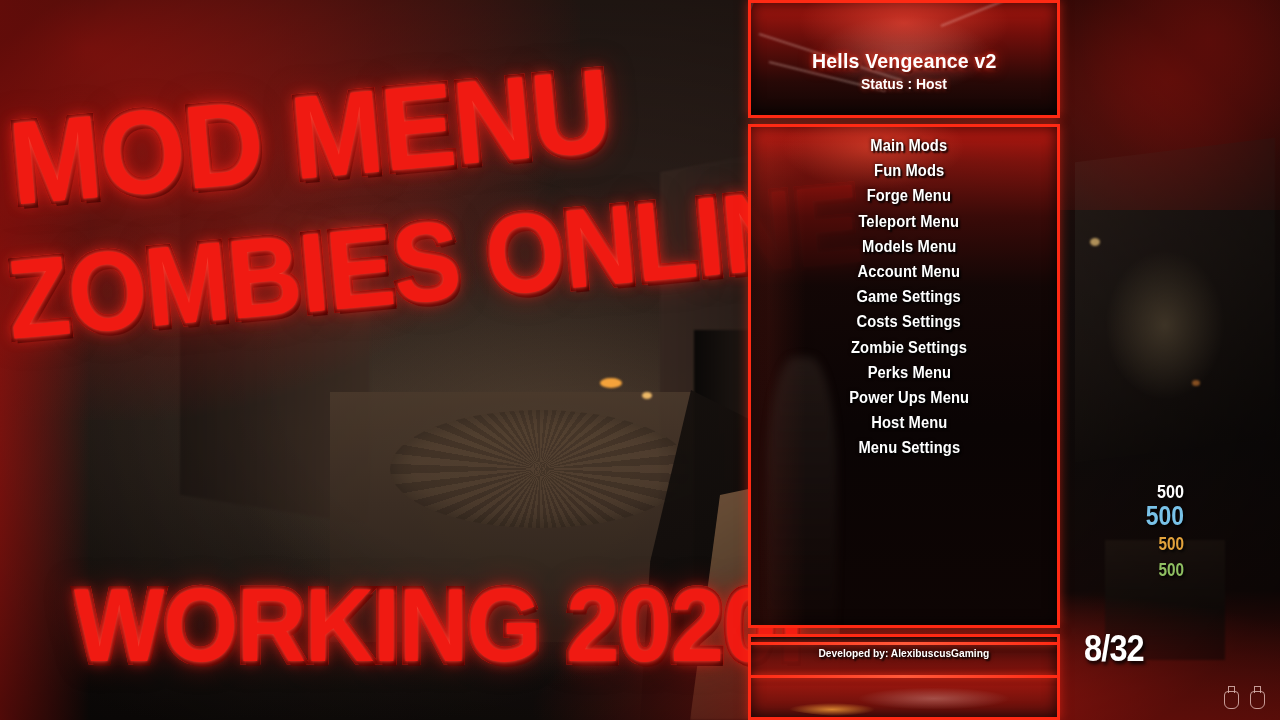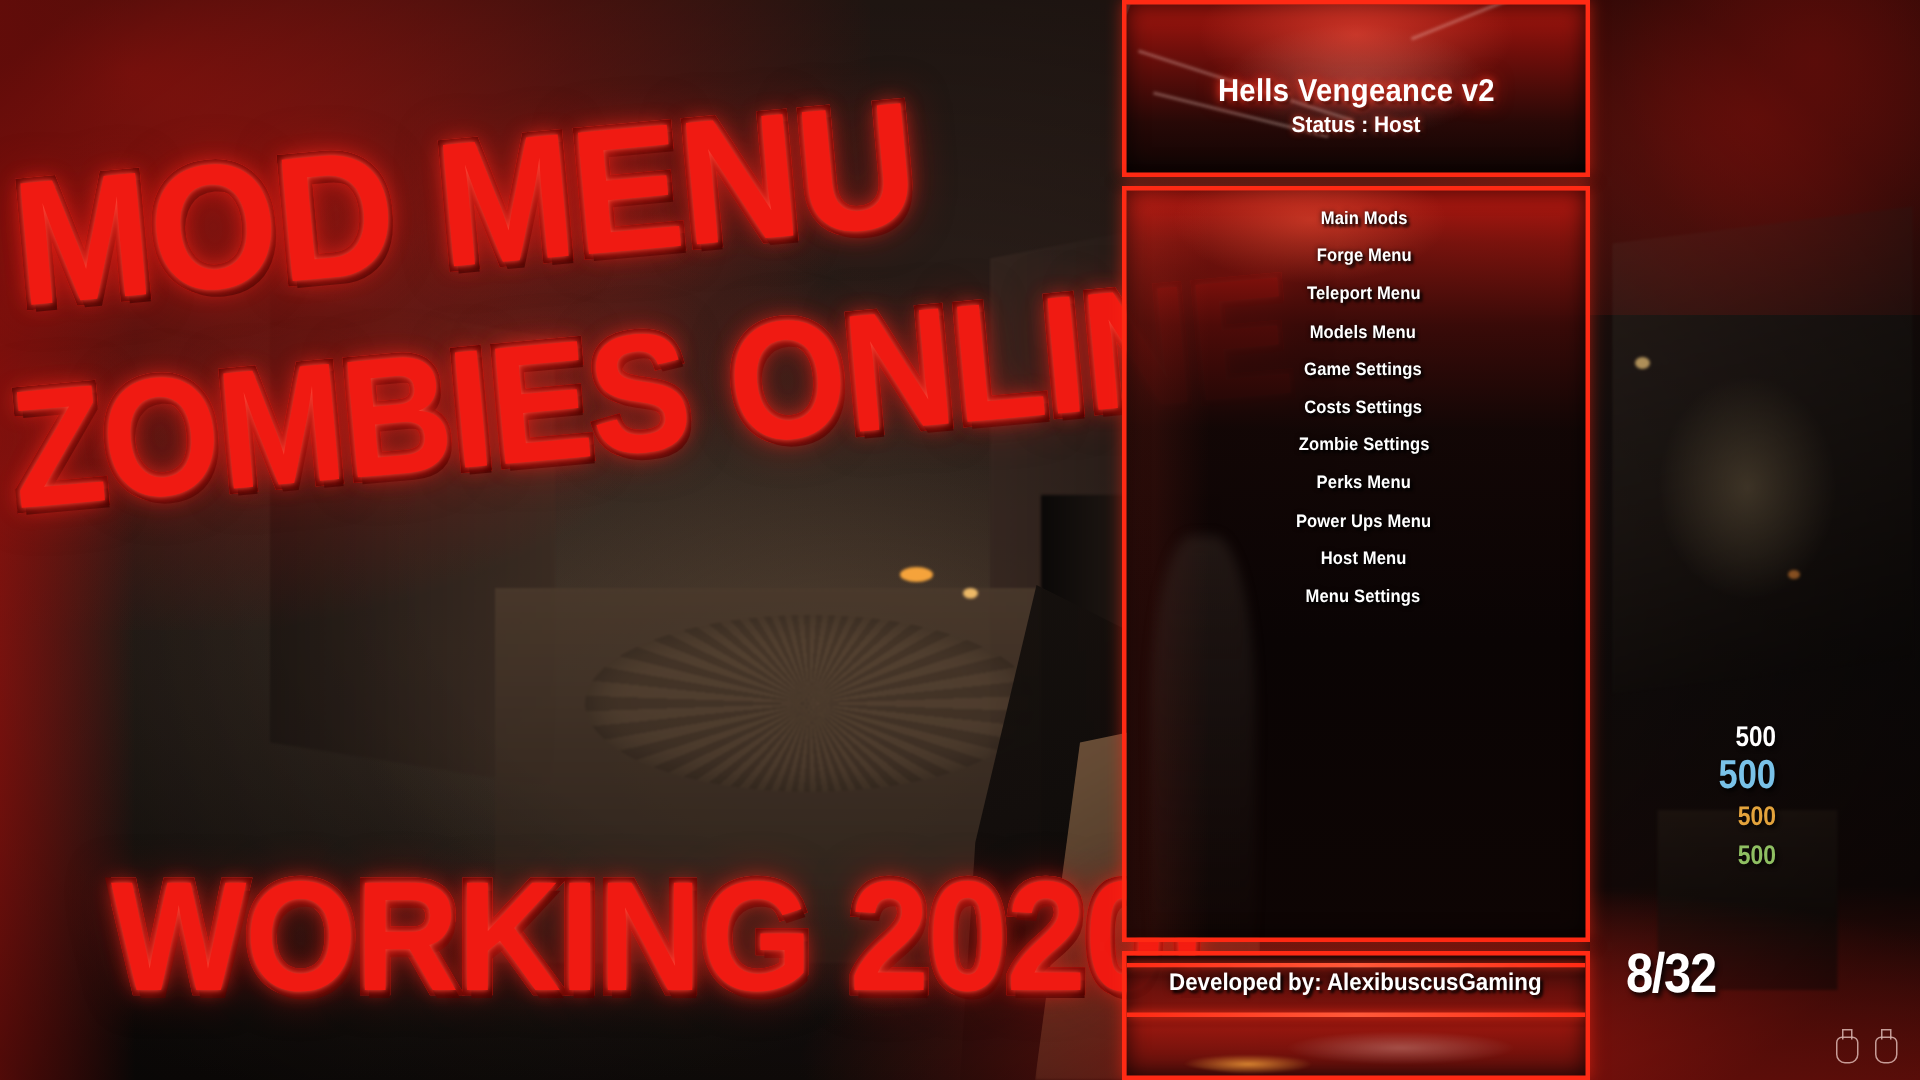--- a/index.html
+++ b/index.html
@@ -219,21 +219,21 @@
   .list-shape{
     position:absolute; left:16px; top:230px; width:70px; height:300px;
     background:linear-gradient(180deg, rgba(70,56,48,.35), rgba(0,0,0,0));
     border-radius:40% 40% 10% 10%;
     filter:blur(4px); pointer-events:none;
   }
   .m-item{
     position:relative; z-index:2;
     height:25.2px; line-height:25.2px;
     text-align:center;
-    color:#fff; font-size:12px; font-weight:bold;
+    color:#fff; font-size:16px; font-weight:bold;
     letter-spacing:.1px;
     text-shadow:2px 2px 2px rgba(0,0,0,.9), 0 0 4px rgba(0,0,0,.8);
     text-decoration:underline;
   }
   .m-item span{ display:inline-block; transform:scaleX(.92); }
   .m-item.sel{
     background:linear-gradient(180deg,#ff2d18 0%, #ff1708 48%, #e01204 100%);
     box-shadow:0 0 10px rgba(255,50,25,.8);
     text-shadow:2px 2px 2px rgba(0,0,0,.75);
   }
@@ -242,21 +242,21 @@
   .m-footer{
     margin-top:6px;
     flex:0 0 86px; height:86px;
     background:linear-gradient(180deg, rgba(40,10,8,.95) 0%, rgba(110,16,11,.9) 30%, rgba(150,22,14,.92) 62%, rgba(90,14,10,.95) 100%);
     position:relative;
   }
   .ft-line{ position:absolute; left:0; right:0; height:3px; background:linear-gradient(90deg,#ff2a14,#ff5a3a,#ff2a14); box-shadow:0 0 6px rgba(255,50,25,.8); }
   .ft-l1{ top:5px; } .ft-l2{ top:38px; }
   .ft-text{
     position:absolute; left:0; right:0; top:10px; text-align:center;
-    color:#fff; font-size:16px; font-weight:bold;
+    color:#fff; font-size:11px; font-weight:bold;
     text-shadow:2px 2px 2px rgba(0,0,0,.9), 0 0 5px rgba(0,0,0,.7);
   }
   .ft-text span{ display:inline-block; transform:scaleX(.93); }
   .ft-swoosh{
     position:absolute; left:22px; top:48px; width:268px; height:34px;
     background:
       radial-gradient(ellipse 110px 16px at 60% 40%, rgba(255,220,210,.30), rgba(255,200,190,0) 70%),
       radial-gradient(ellipse 60px 9px at 22% 72%, rgba(255,170,60,.75), rgba(255,140,40,0) 72%);
     border-radius:50%;
     filter:blur(.6px);
@@ -342,23 +342,25 @@
       <div class="hdr-text">
         <div class="hdr-title">Hells Vengeance v2</div>
         <div class="hdr-status">Status : Host</div>
       </div>
     </div>
 
     <div class="mpanel m-list" id="menu-list">
       <div class="list-tex"></div>
       <div class="list-shape"></div>
     <div class="m-item"><span>Main Mods</span></div>
+        <div class="m-item"><span>Fun Mods</span></div>
         <div class="m-item"><span>Forge Menu</span></div>
         <div class="m-item"><span>Teleport Menu</span></div>
         <div class="m-item"><span>Models Menu</span></div>
+        <div class="m-item"><span>Account Menu</span></div>
         <div class="m-item"><span>Game Settings</span></div>
         <div class="m-item"><span>Costs Settings</span></div>
         <div class="m-item"><span>Zombie Settings</span></div>
         <div class="m-item"><span>Perks Menu</span></div>
         <div class="m-item"><span>Power Ups Menu</span></div>
         <div class="m-item"><span>Host Menu</span></div>
         <div class="m-item"><span>Menu Settings</span></div>
       </div>
 
     <div class="mpanel m-footer">

